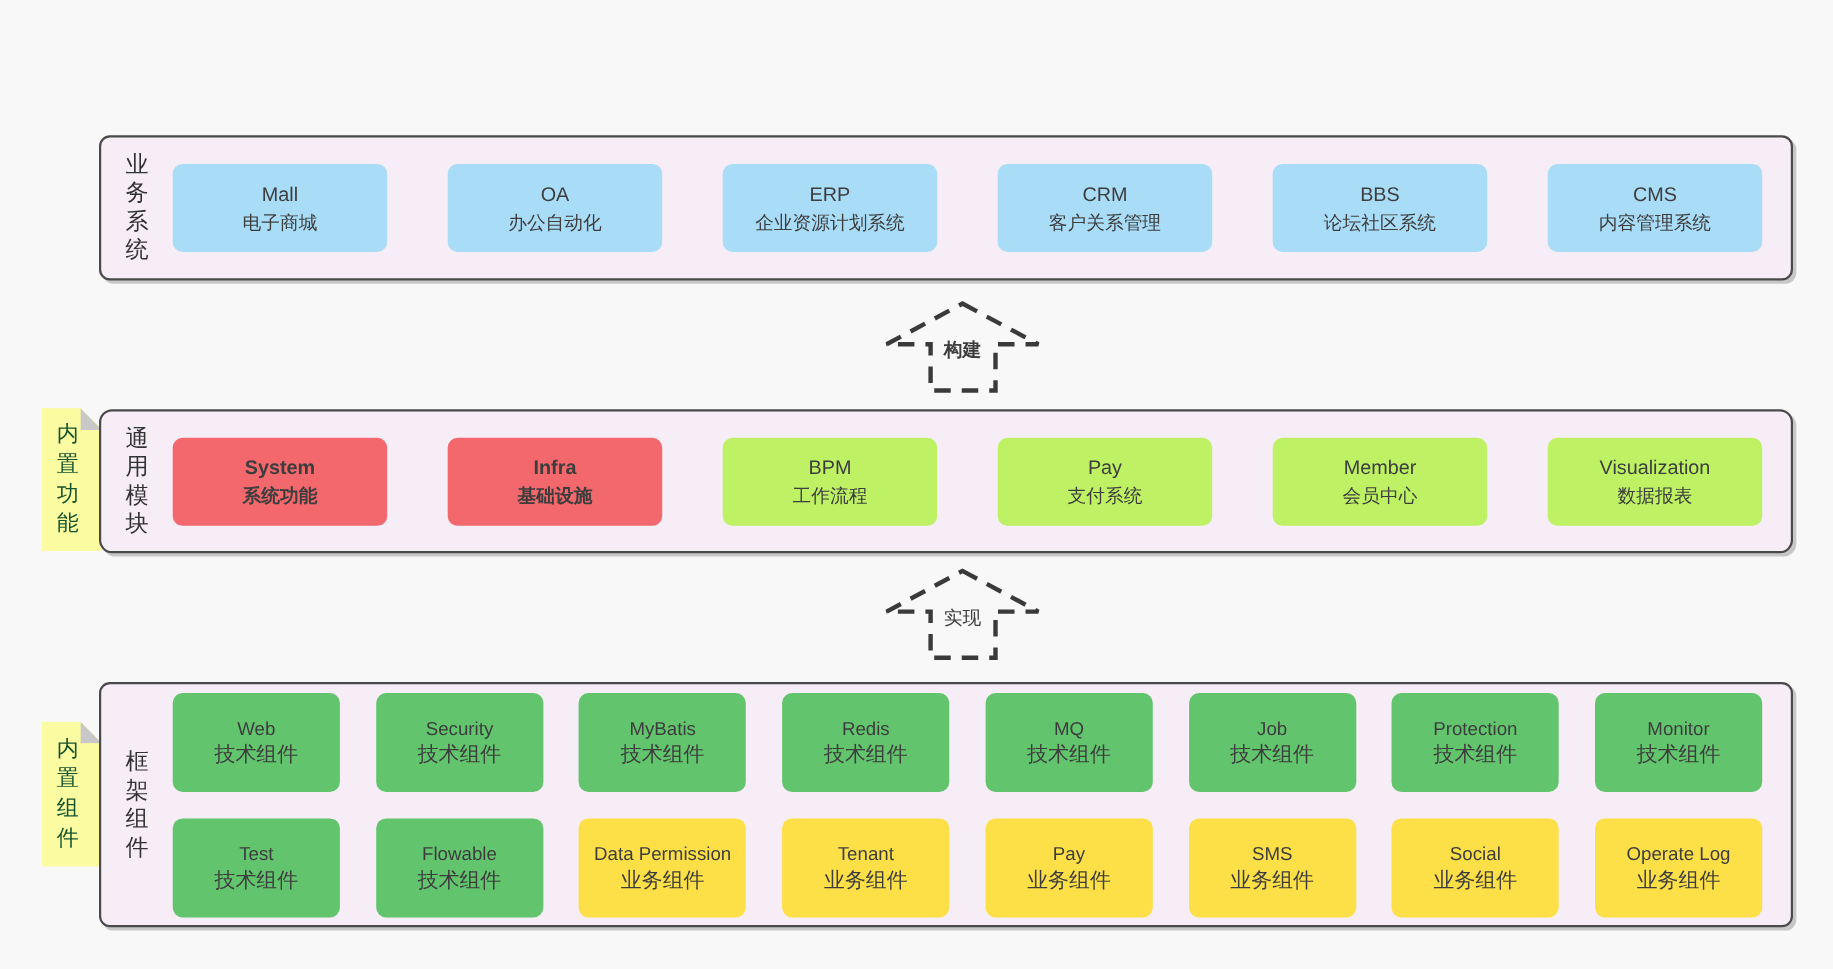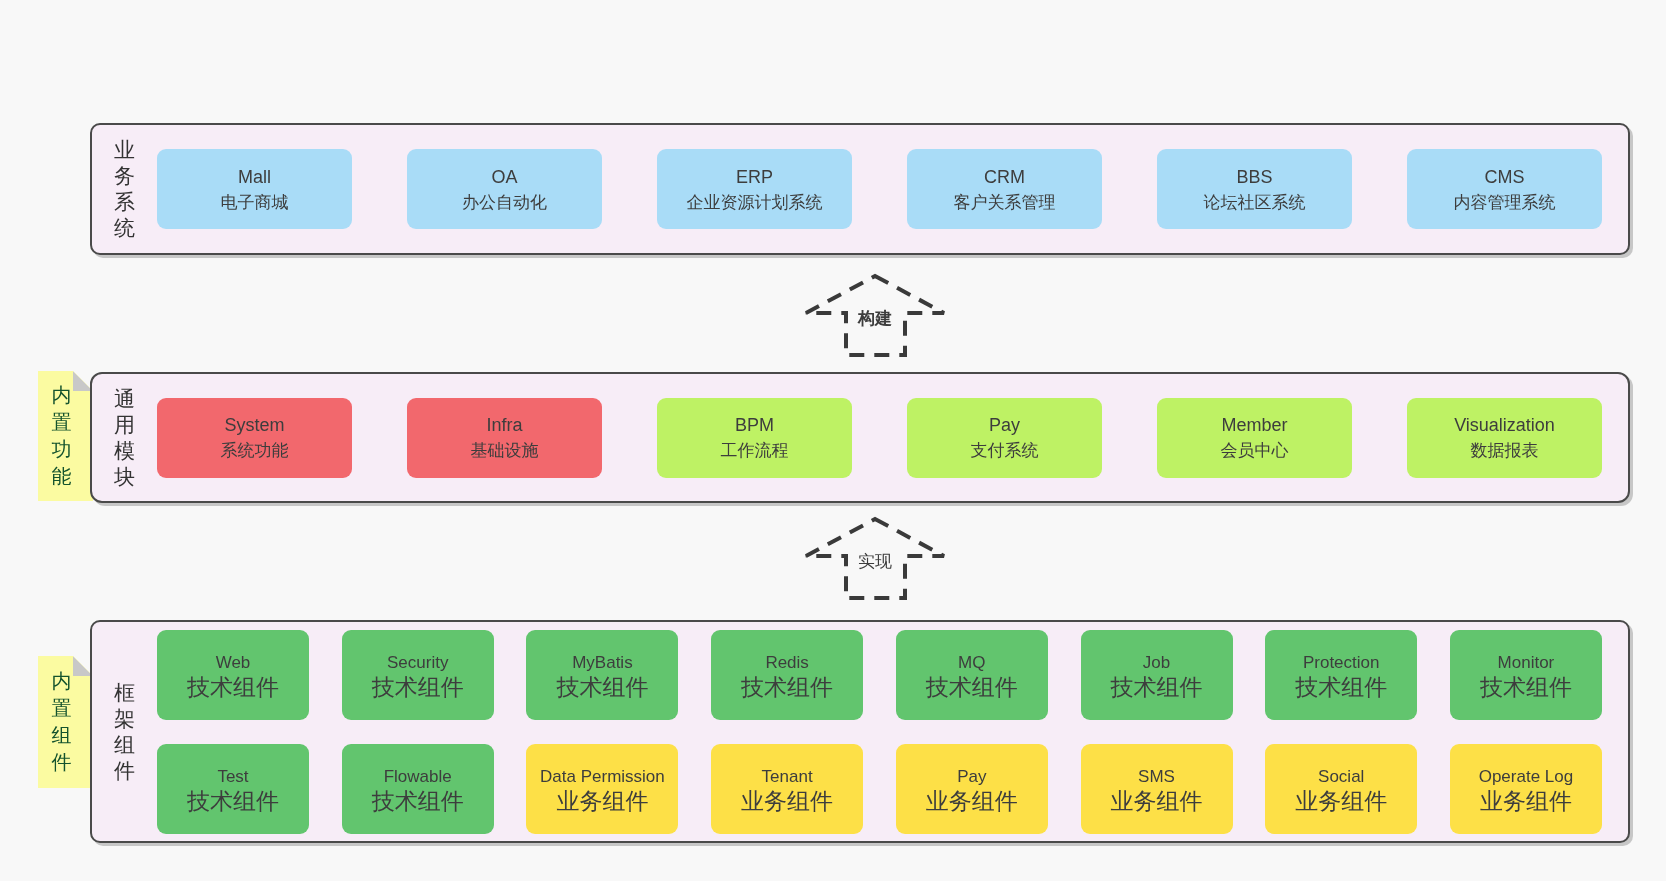--- a/index.html
+++ b/index.html
@@ -24,29 +24,29 @@
   .boxes{flex:1;display:flex;justify-content:space-between;align-items:center;
     padding:0 26px 0 22px;}
   .box{
     width:195px;height:80px;border-radius:9px;
     display:flex;flex-direction:column;align-items:center;justify-content:center;
     text-align:center;
   }
   .box .ttl{font-size:18px;line-height:26px;}
   .box .sub{font-size:17px;line-height:25px;}
   .blue{background:#a9dcf7;}
-  .red{background:#f2686d;}
+  .red{background:#f2686d;font-weight:bold;}
   .pink{background:#bef264;}
   .green{background:#62c56e;}
   .lightgreen{background:#fde047;}
   .grid{flex:1;display:flex;flex-direction:column;gap:24px;padding:0 26px 0 22px;}
   .grid .row{display:flex;justify-content:space-between;align-items:center;}
   .box.small{width:152px;height:90px;padding:0 4px;box-sizing:border-box;}
   .box.small .ttl{font-size:17px;line-height:24px;}
-  .box.small .sub{font-size:23px;line-height:24px;}
+  .box.small .sub{font-size:19px;line-height:24px;}
   .sticky{
     position:absolute;left:38px;width:55px;background:#fbfba1;z-index:0;
     clip-path:polygon(0 0,calc(100% - 20px) 0,100% 20px,100% 100%,0 100%);
     display:flex;align-items:center;justify-content:center;
   }
   .sticky-mid{top:371px;height:130px;}
   .sticky-bot{top:656px;height:132px;}
   .sticky .fold{
     position:absolute;top:0;right:0;width:20px;height:20px;background:#c8c8c8;
     clip-path:polygon(0 0,100% 100%,0 100%);

